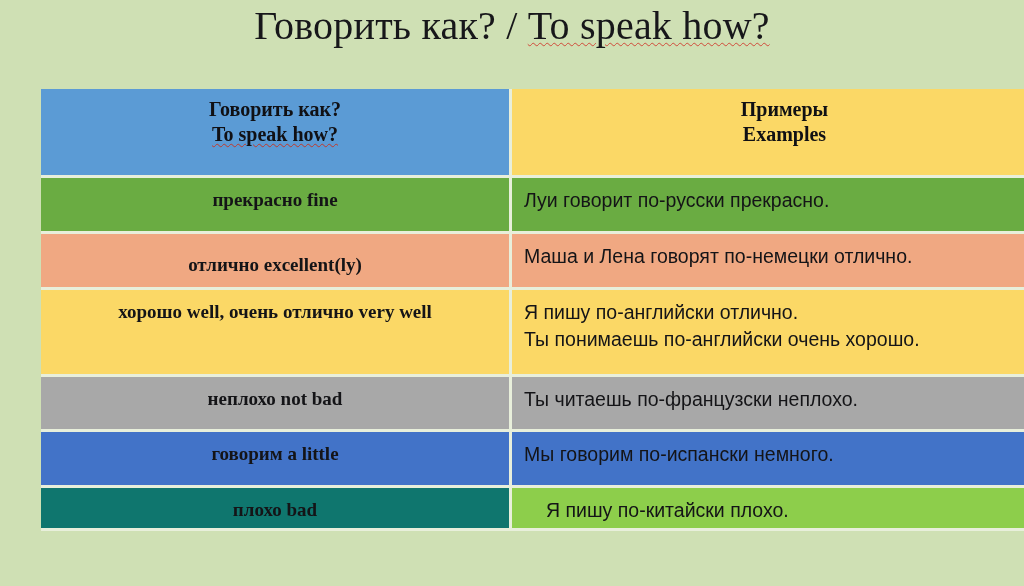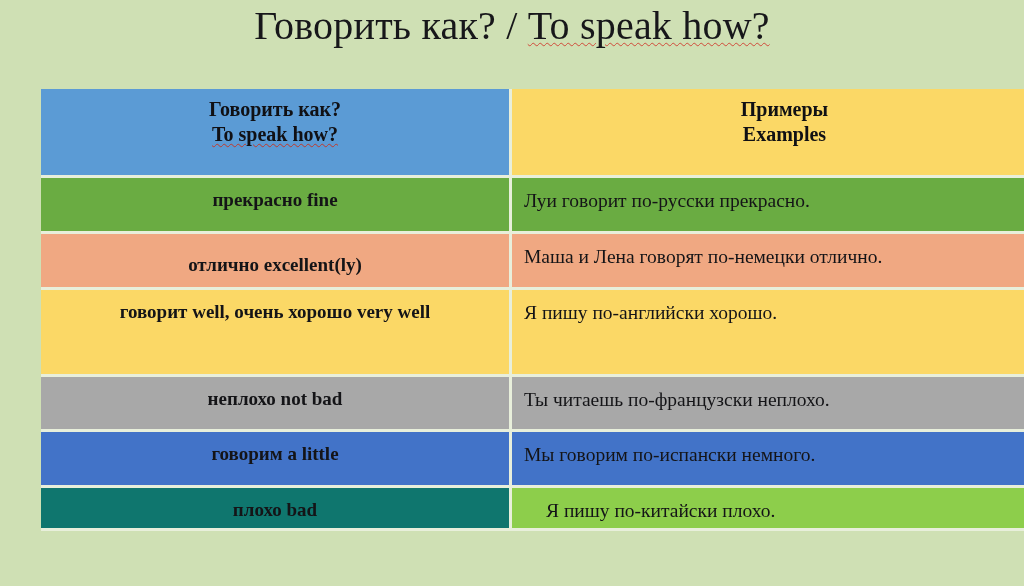--- a/index.html
+++ b/index.html
@@ -106,21 +106,21 @@
   .term-text {
     font-family: "Liberation Serif", "DejaVu Serif", serif;
     font-weight: bold;
     font-size: 19px;
     line-height: 26px;
     color: #141417;
     text-align: center;
     white-space: nowrap;
   }
   .example-text {
-    font-family: Liberation Serif, serif;
+    font-family: Liberation Sans, sans-serif;
     font-size: 19.5px;
     line-height: 27px;
     color: #141417;
     text-align: left;
   }
   .example-text .line {
     display: block;
     white-space: nowrap;
   }
 
@@ -191,25 +191,26 @@
             <div class="term-text">отлично  excellent(ly)</div>
           </div>
           <div class="cell cell-example" style="background: rgb(240, 168, 130); height: 56px;">
             <div class="example-text">
               <span class="line">Маша и Лена говорят по-немецки отлично.</span>
             </div>
           </div>
         </div>
         <div class="row">
           <div class="cell cell-term" style="background: rgb(251, 216, 102); height: 87px;">
-            <div class="term-text">говорит  well, очень хорошо   very well</div>
+            <div class="term-text">хорошо  well, очень отлично   very well</div>
           </div>
           <div class="cell cell-example" style="background: rgb(251, 216, 102); height: 87px;">
             <div class="example-text">
-              <span class="line">Я пишу по-английски хорошо.</span>
+              <span class="line">Я пишу по-английски отлично.</span>
+              <span class="line">Ты понимаешь по-английски очень хорошо.</span>
             </div>
           </div>
         </div>
         <div class="row">
           <div class="cell cell-term" style="background: rgb(168, 168, 168); height: 55px;">
             <div class="term-text">неплохо   not bad</div>
           </div>
           <div class="cell cell-example" style="background: rgb(168, 168, 168); height: 55px;">
             <div class="example-text">
               <span class="line">Ты читаешь по-французски неплохо.</span>

